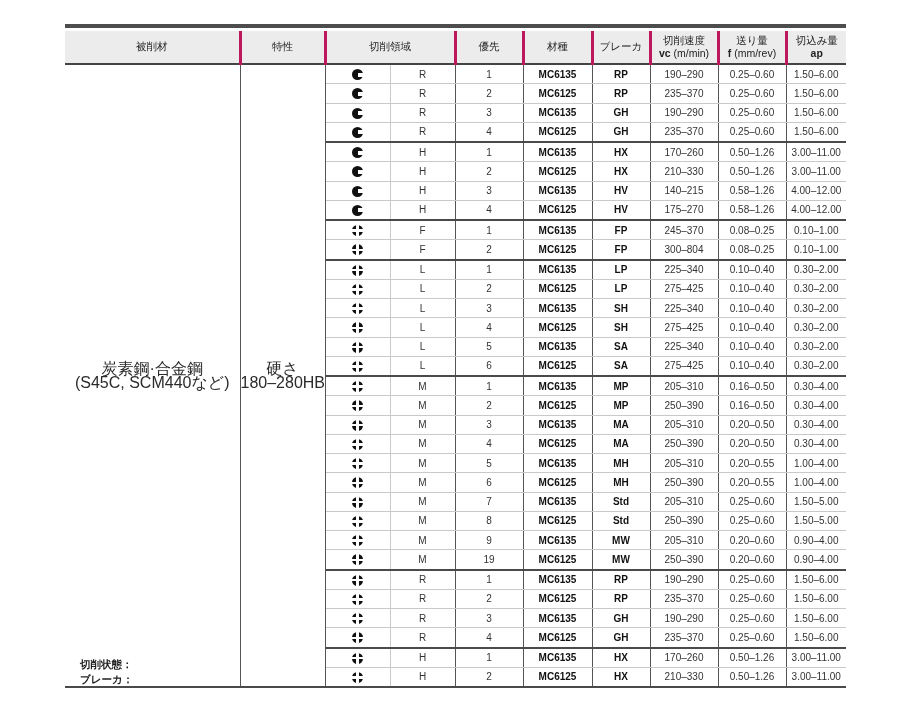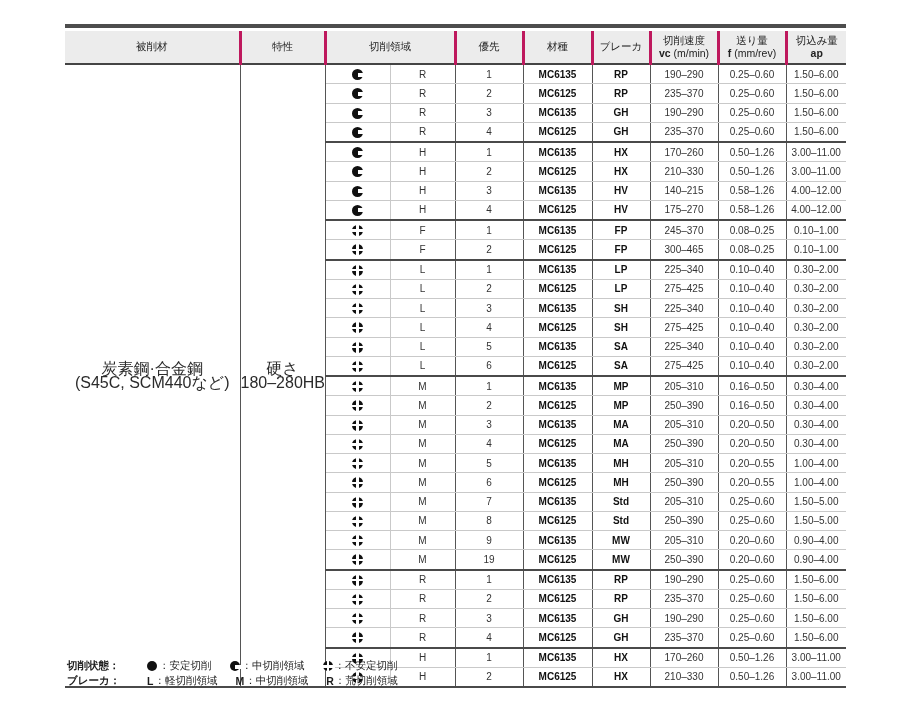--- a/index.html
+++ b/index.html
@@ -36,21 +36,21 @@
            border-radius:50%; position:relative; vertical-align:middle; }
   .icon-general::after { content:""; position:absolute; right:-1.5px; top:3.5px;
            width:6.5px; height:4px; background:#fff; }
   .icon-unstable::before { content:""; position:absolute; left:4.25px; top:-1.5px;
            width:2.5px; height:14px; background:#fff; }
   .icon-unstable::after { content:""; position:absolute; top:4.25px; left:-1.5px;
            width:14px; height:2.5px; background:#fff; }
   .icon-stable { }
   
   .legend { position:absolute; left:67px; top:658px; font-size:10.5px; color:#1c1c1c; }
-  .legend-line { display:flex; align-items:flex-end; height:15px; }
+  .legend-line { display:flex; align-items:flex-end; height:15px;flex-direction:column; }
   .legend-label { font-weight:bold; width:80px; flex:0 0 80px; }
   .legend-item { display:inline-flex; align-items:center; margin-right:18px; }
   .legend-item .cicon { width:10px; height:10px; margin-right:2px; }
   .legend-item b { font-weight:bold; margin-right:1px; }
 </style>
 </head>
 <body>
 
 <div class="table-wrap">
   <div class="top-bar"></div>
@@ -187,21 +187,21 @@
     <td>245–370</td>
     <td>0.08–0.25</td>
     <td class="no-right">0.10–1.00</td>
   </tr>
         <tr class="group-end">
     <td class="state-cell"><span class="cicon icon-unstable"></span></td>
     <td>F</td>
     <td>2</td>
     <td class="bold">MC6125</td>
     <td class="bold">FP</td>
-    <td>300–465</td>
+    <td>300–804</td>
     <td>0.08–0.25</td>
     <td class="no-right">0.10–1.00</td>
   </tr>
         <tr>
     <td class="state-cell"><span class="cicon icon-unstable"></span></td>
     <td>L</td>
     <td>1</td>
     <td class="bold">MC6135</td>
     <td class="bold">LP</td>
     <td>225–340</td>

